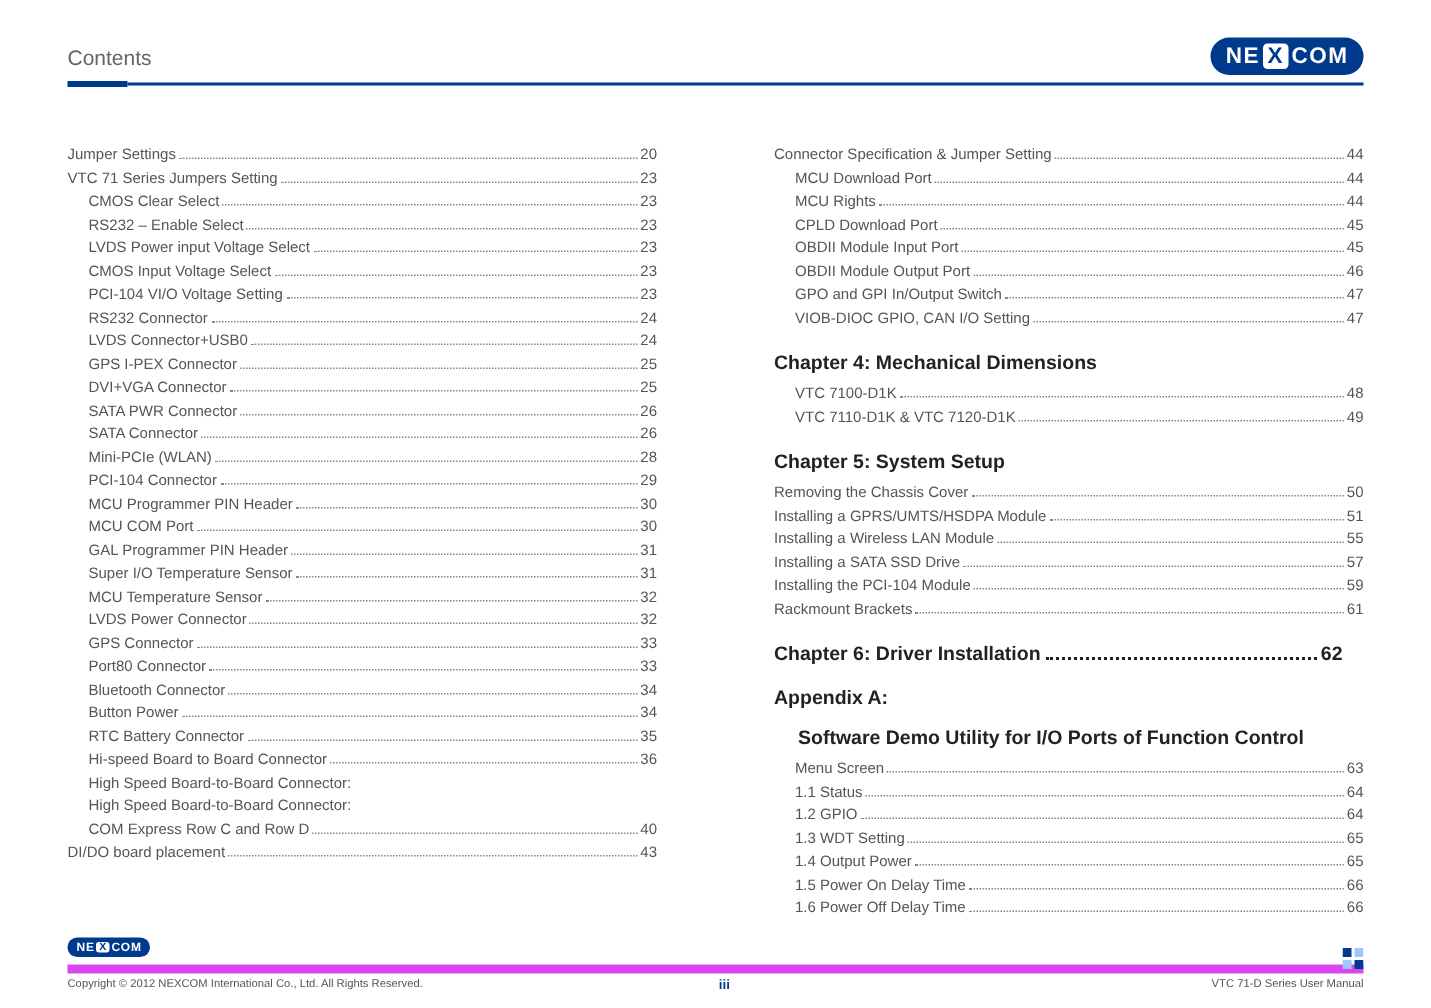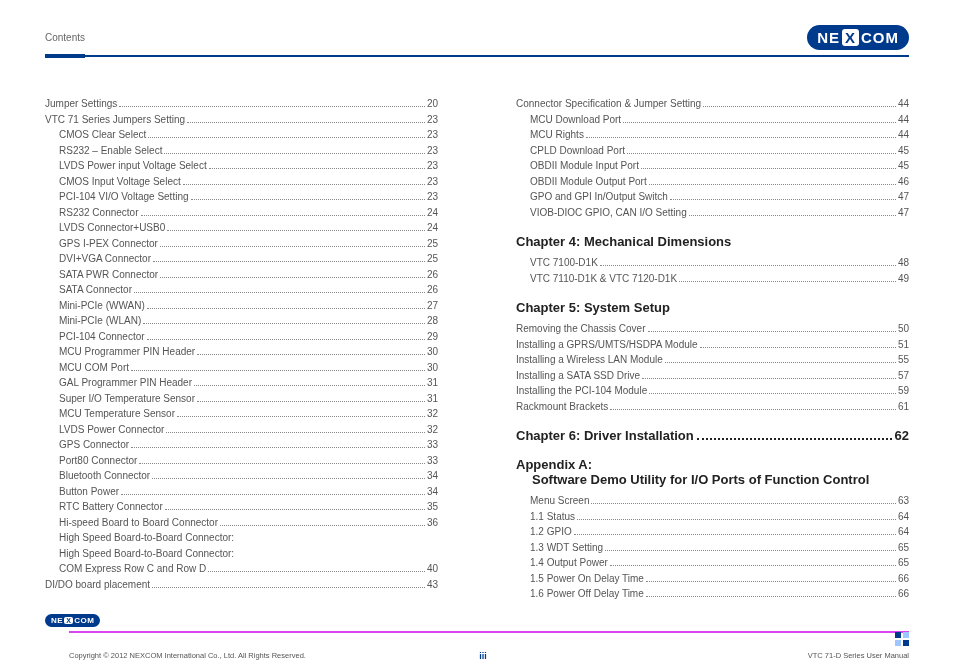--- a/index.html
+++ b/index.html
@@ -15,21 +15,21 @@
   .page {
     padding: 25px 45px 0 45px;
   }
   .header {
     display: flex;
     justify-content: space-between;
     align-items: center;
     margin-bottom: 4px;
   }
   .section-label {
-    font-size: 10px;
+    font-size: 14px;
     color: #666;
   }
   .logo {
     display: flex;
     align-items: center;
     background: #003a8c;
     border-radius: 14px;
     padding: 4px 10px;
     color: #fff;
     font-weight: 700;
@@ -83,21 +83,21 @@
     font-size: 13px;
     color: #222;
     margin: 14px 0 6px 0;
   }
   .heading-line {
     display: flex;
     align-items: baseline;
     font-weight: 700;
     font-size: 13px;
     color: #222;
-    margin: 14px 0 6px 0;
+    margin: 14px 14px 6px 0;
   }
   .heading-line .dots {
     flex: 1;
     border-bottom: 2px dotted #222;
     margin: 0 3px 3px 3px;
   }
 
   .footer {
     position: absolute;
     left: 45px;
@@ -120,28 +120,27 @@
   }
   .footer-logo .tiny-logo .x {
     background: #fff;
     color: #003a8c;
     border-radius: 2px;
     padding: 0 2px;
     margin: 0 1px;
     font-size: 7px;
   }
   .footer-rule {
-    border-top: 2px solid #d946ef;
+    border-top: 6px solid #d946ef;
     display: flex;
     justify-content: space-between;
     align-items: center;
-    padding-top: 18px;
+    padding-top: 2px;
     font-size: 7.5px;
     color: #555;
-    margin-left: 24px;
   }
   .footer-rule .center {
     position: absolute;
     left: 12px; right: 0;
     text-align: center;
     font-weight: 700;
     color: #003a8c;
     font-size: 9px;
   }
   .footer-icon {
@@ -231,25 +230,20 @@
           <span class="label">SATA PWR Connector</span>
           <span class="dots"></span>
           <span class="pg">26</span>
         </div>
         <div class="toc-line indent-1">
           <span class="label">SATA Connector</span>
           <span class="dots"></span>
           <span class="pg">26</span>
         </div>
         <div class="toc-line indent-1">
-          <span class="label">Mini-PCIe (WWAN)</span>
-          <span class="dots"></span>
-          <span class="pg">27</span>
-        </div>
-        <div class="toc-line indent-1">
           <span class="label">Mini-PCIe (WLAN)</span>
           <span class="dots"></span>
           <span class="pg">28</span>
         </div>
         <div class="toc-line indent-1">
           <span class="label">PCI-104 Connector</span>
           <span class="dots"></span>
           <span class="pg">29</span>
         </div>
         <div class="toc-line indent-1">
@@ -410,21 +404,21 @@
         <div class="toc-line indent-0">
           <span class="label">Rackmount Brackets</span>
           <span class="dots"></span>
           <span class="pg">61</span>
         </div>
         <div class="heading-line">
           <span>Chapter 6: Driver Installation</span>
           <span class="dots"></span>
           <span>62</span>
         </div>
-        <div class="heading" style="margin-bottom: 0px;">Appendix A:</div>
+        <div class="heading" style="margin-bottom: 12px;">Appendix A:</div>
         <div class="heading" style="margin-top: 0px; margin-left: 16px;">Software Demo Utility for I/O Ports of Function Control</div>
         <div class="toc-line indent-1">
           <span class="label">Menu Screen</span>
           <span class="dots"></span>
           <span class="pg">63</span>
         </div>
         <div class="toc-line indent-1">
           <span class="label">1.1  Status</span>
           <span class="dots"></span>
           <span class="pg">64</span>

